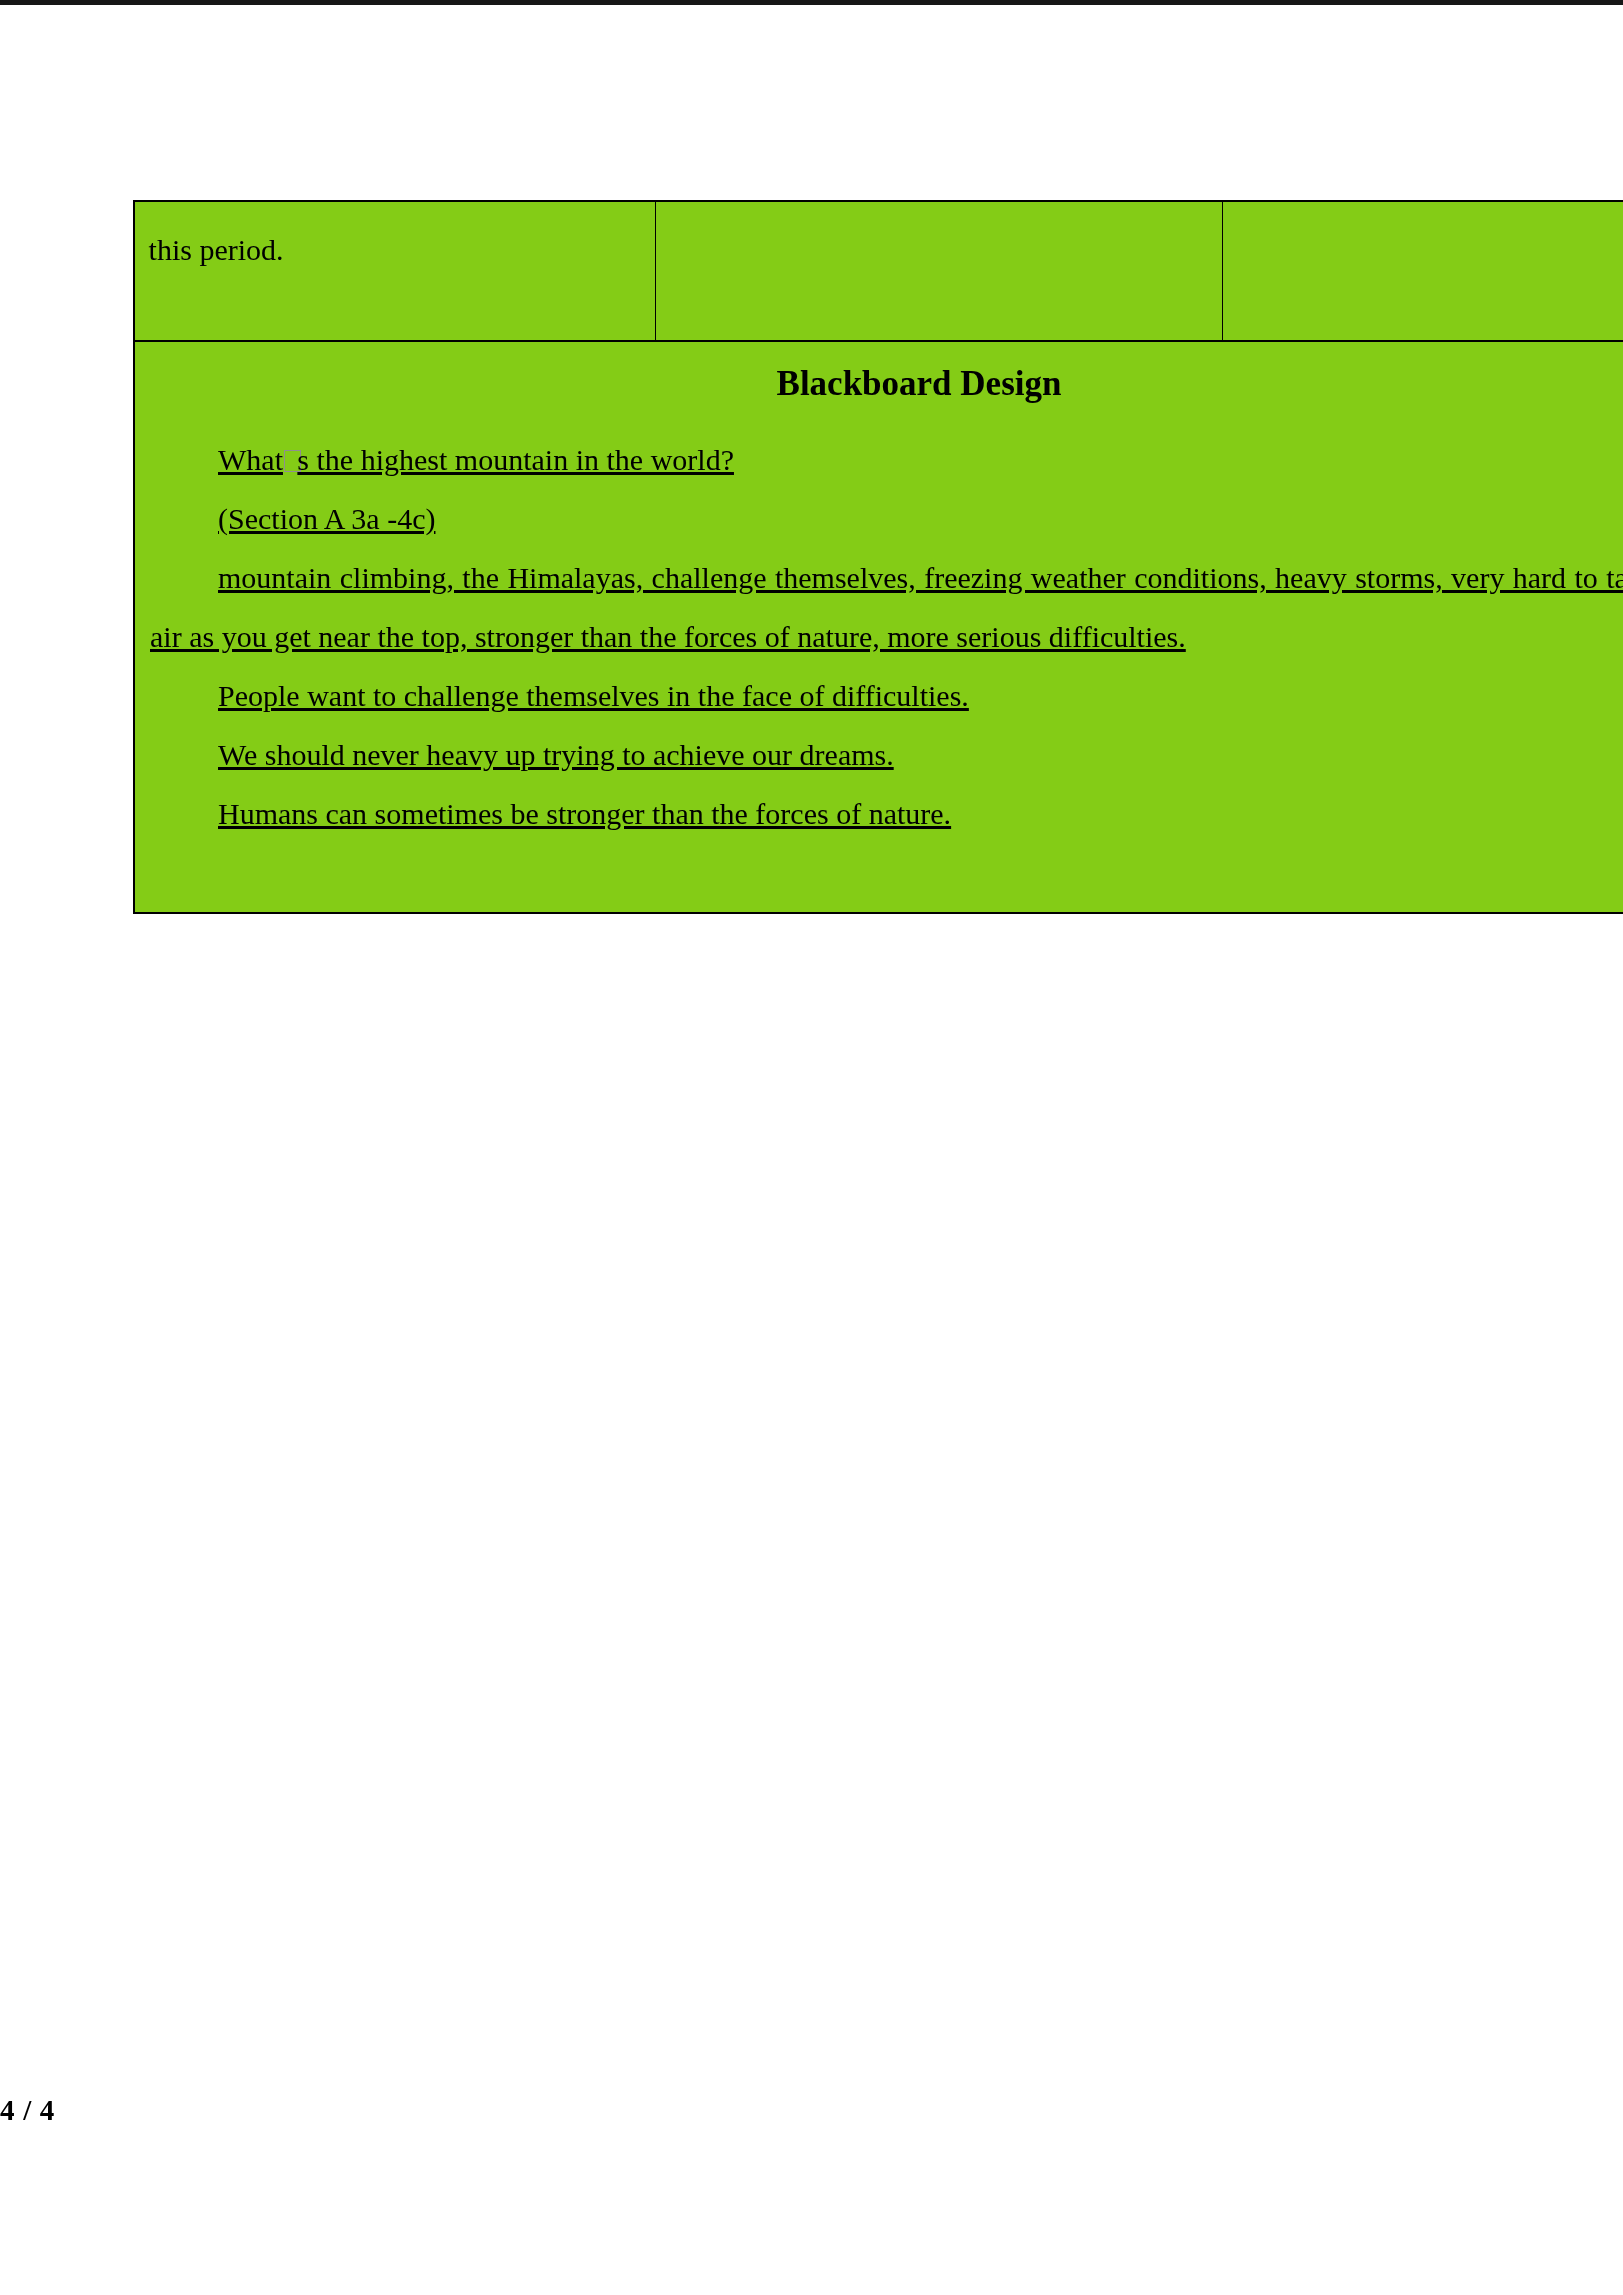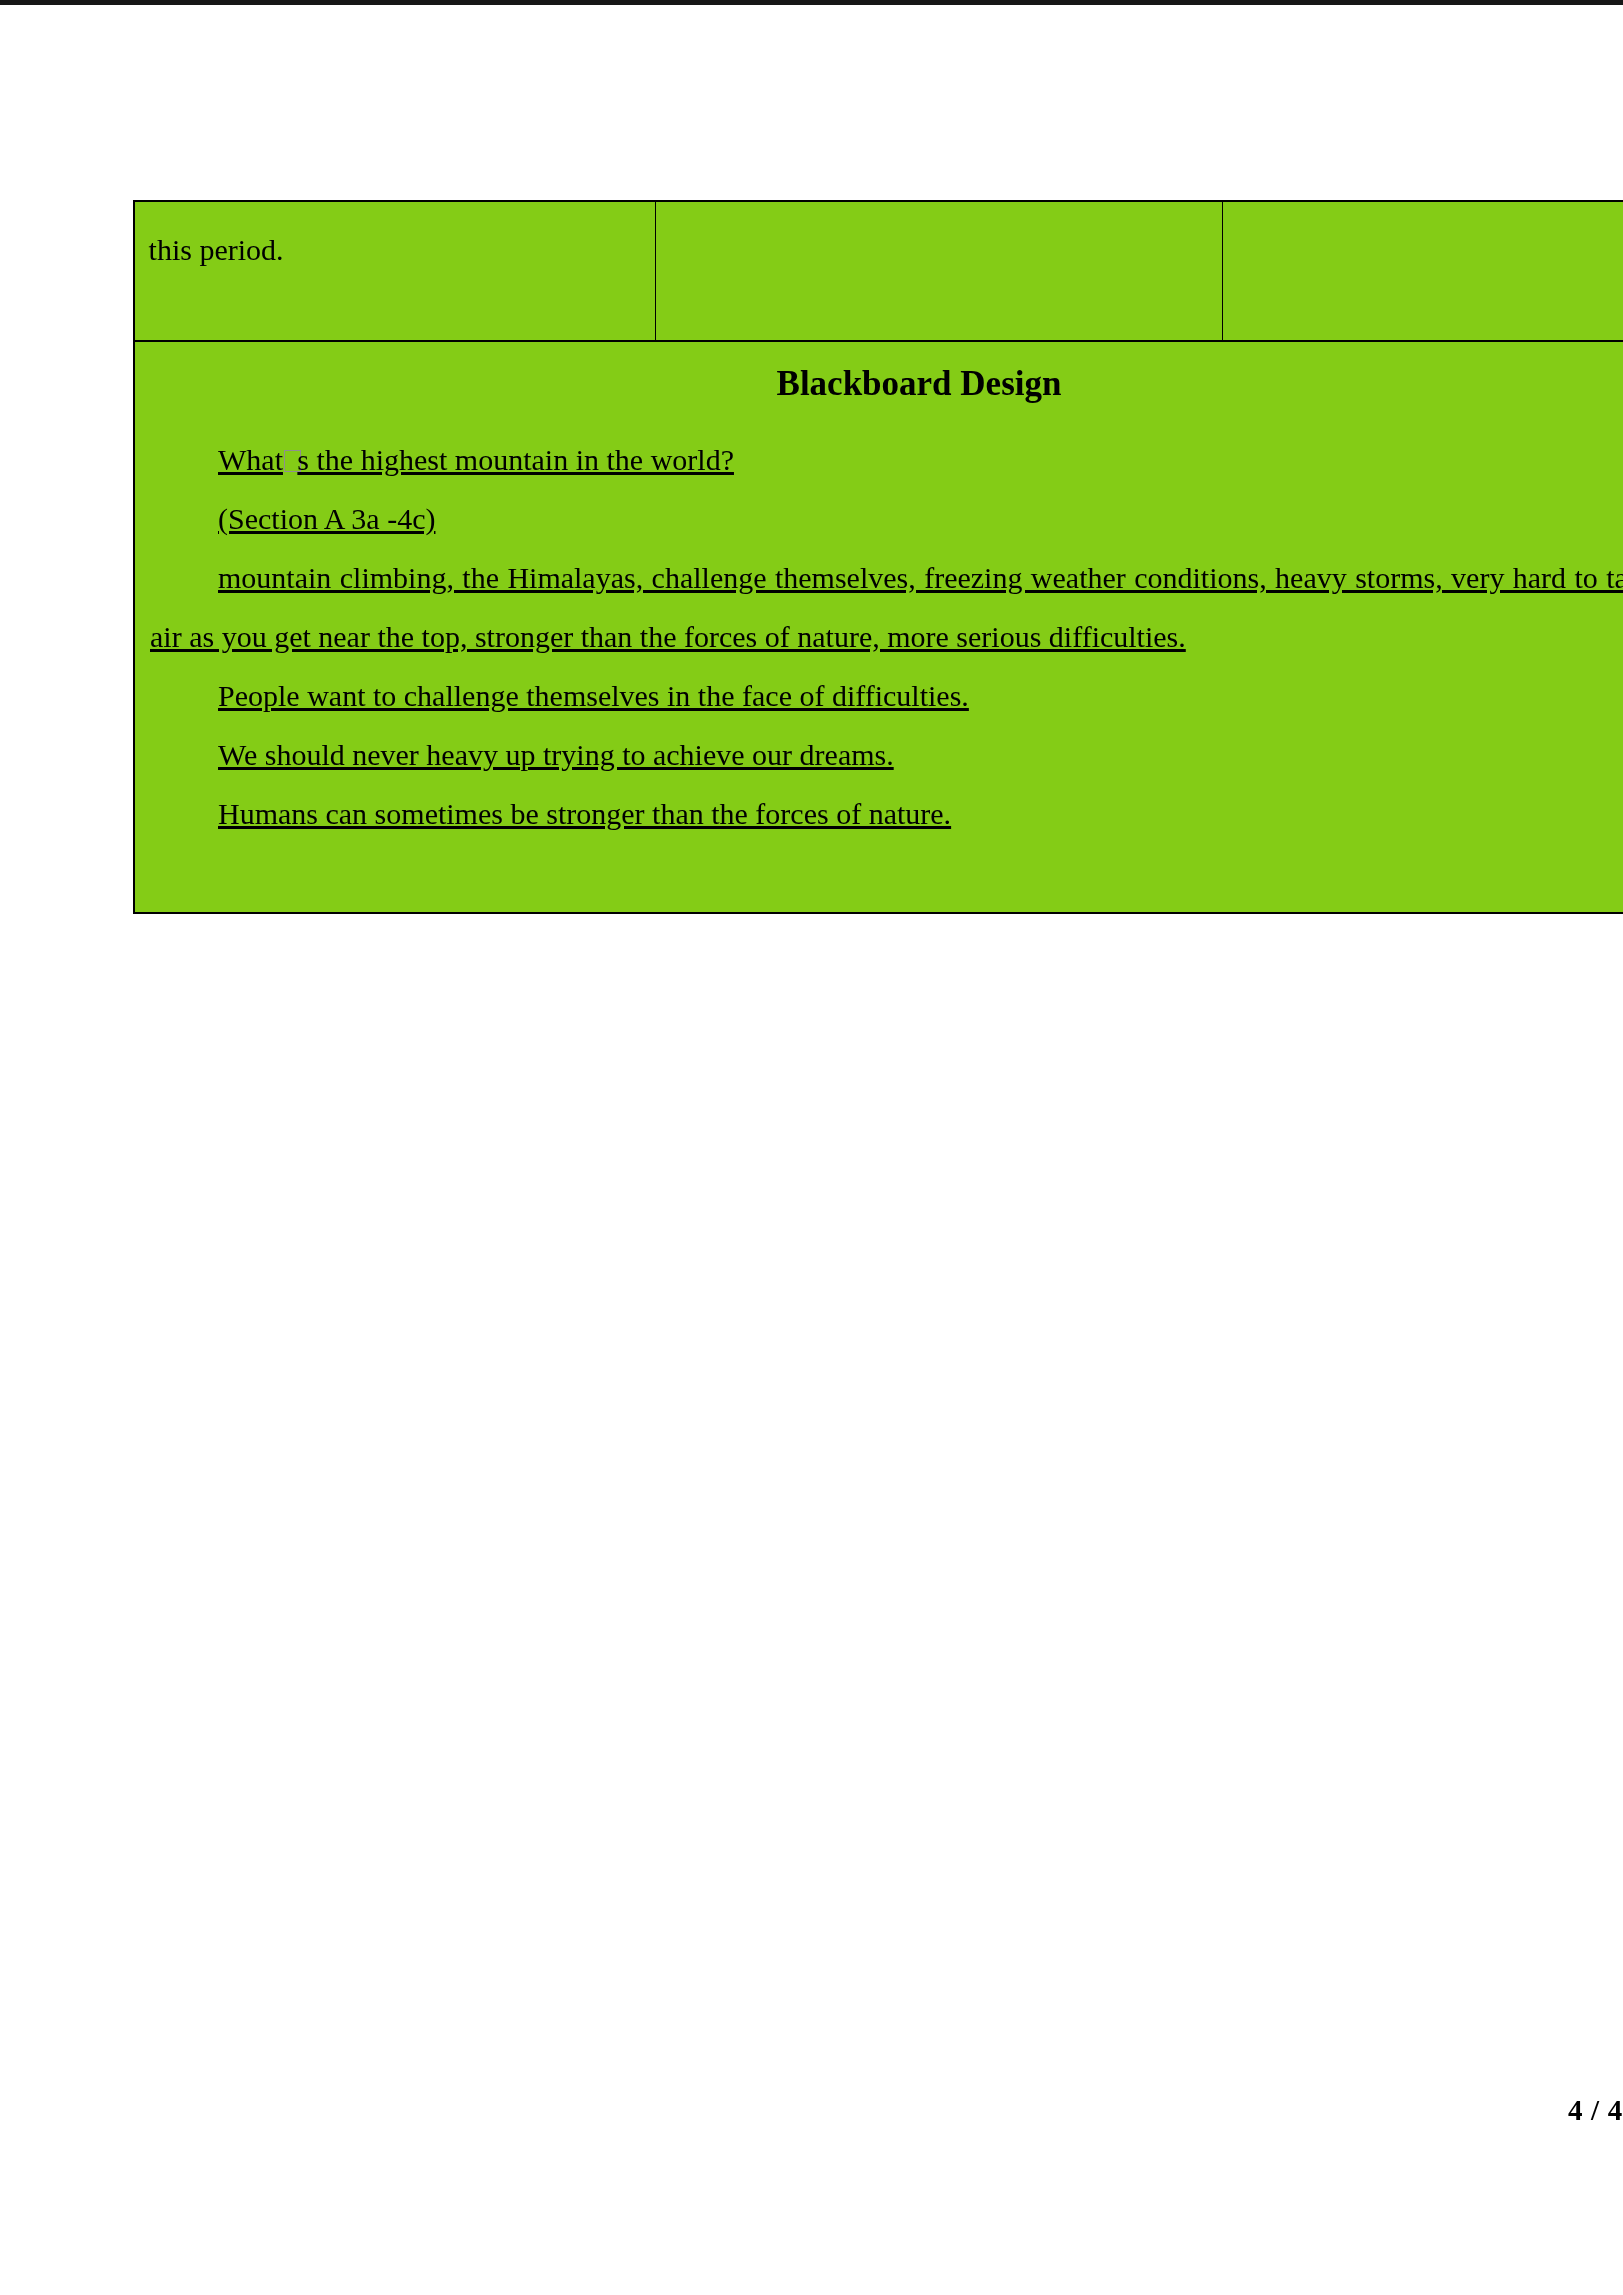--- a/index.html
+++ b/index.html
@@ -71,21 +71,21 @@
     box-sizing: border-box;
     vertical-align: -2px;
     margin: 0 -3.4px 0 1.4px;
     background: transparent;
   }
   .page-number {
     position: absolute;
     top: 2094px;
     left: 0;
     width: 100%;
-    text-align: right;
+    text-align: left;
     font-size: 29px;
     font-weight: bold;
     letter-spacing: 0.7px;
   }
 </style>
 </head>
 <body>
 
 <div class="page">
 

